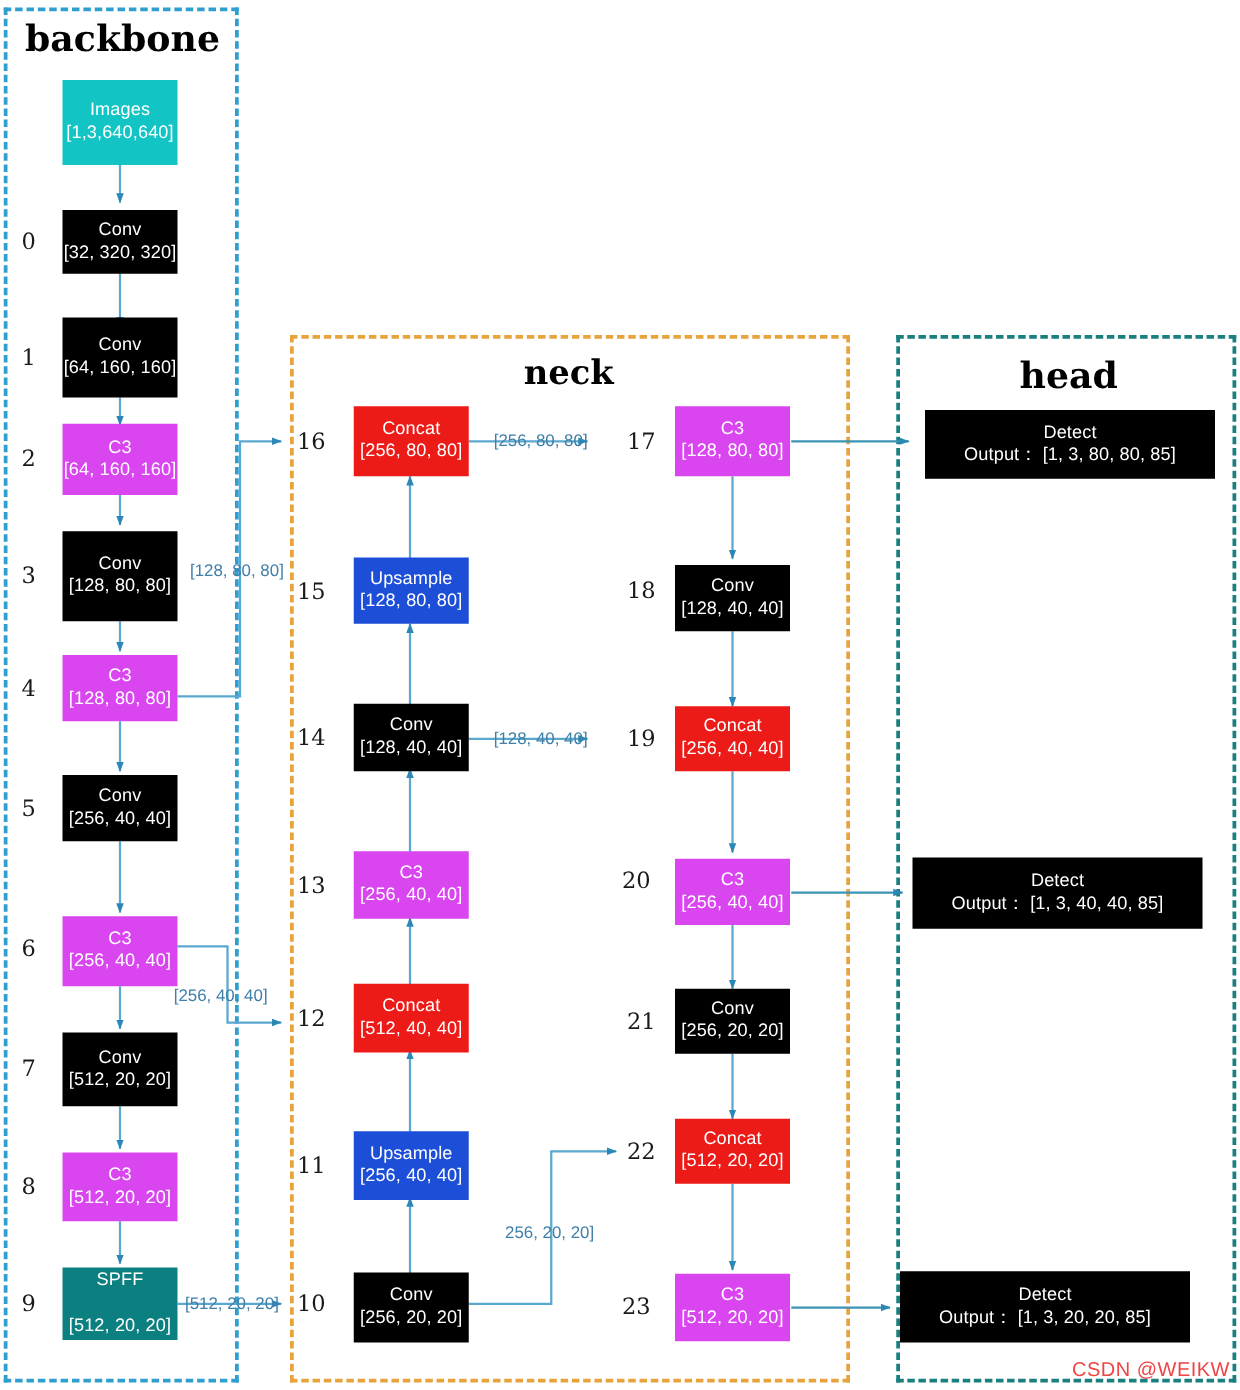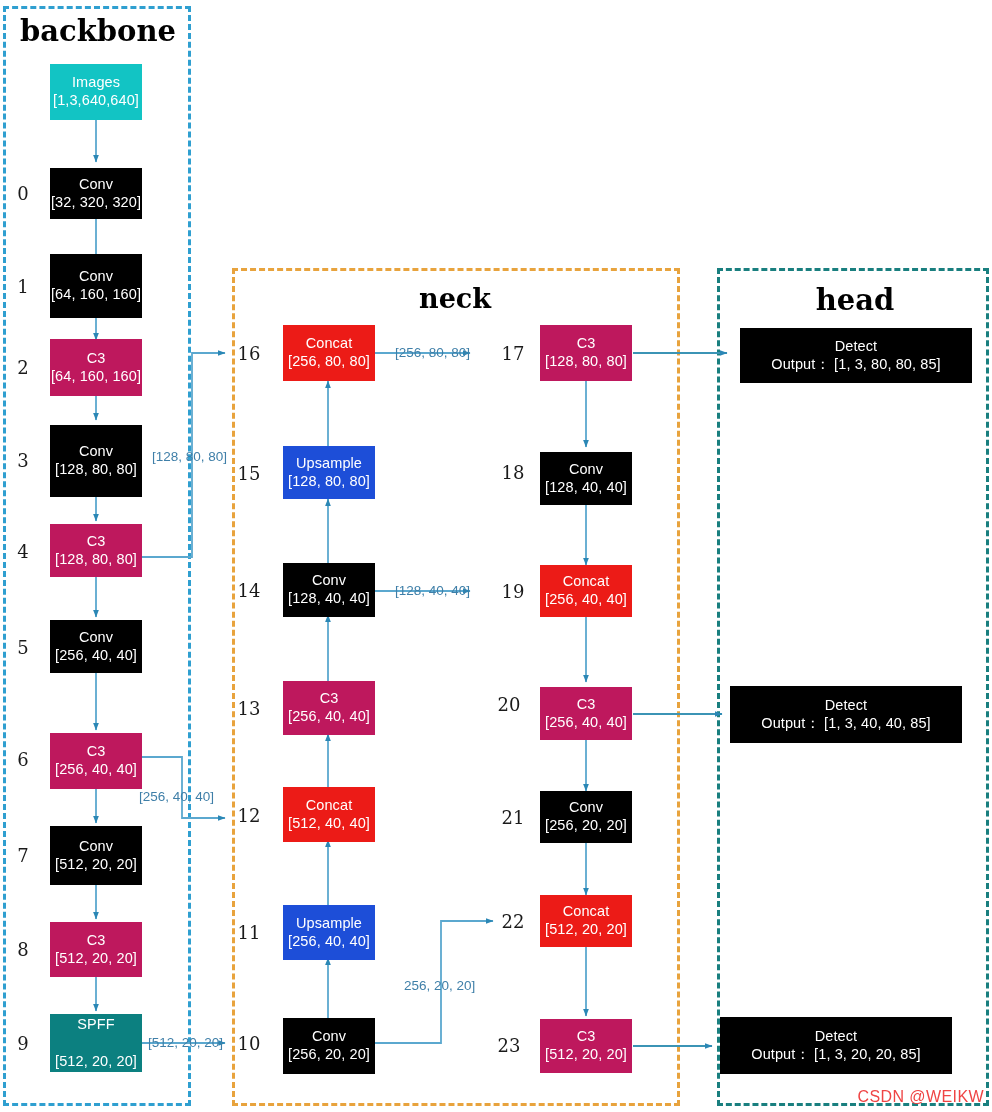--- a/index.html
+++ b/index.html
@@ -54,21 +54,21 @@
     line-height: 1.22;
     text-align: center;
     white-space: nowrap;
     letter-spacing: 0.1px;
   }
   .node .n-title { display: block; }
   .node .n-shape { display: block; }
 
   .c-cyan   { background: #12c4c4; }
   .c-orange { background: #000000; }
-  .c-blue   { background: #be185d; justify-content: center; }
+  .c-blue   { background: #d946ef; justify-content: center; }
   .c-teal   { background: #0c8080; gap: 19px; }
   .c-red    { background: #ec1b17; }
   .c-green  { background: #1d4ed8; }
 
   
   .idx {
     position: absolute;
     font-family: "DejaVu Serif", "Liberation Serif", serif;
     font-size: 18px;
     color: #1a1a1a;
@@ -169,21 +169,21 @@
     <g stroke="#3b94b5" stroke-width="1.8" fill="none">
 
       <path d="M633,353 L727,353" marker-end="url(#ah)"></path>
 
       <path d="M633,714 L722,714" marker-end="url(#ah)"></path>
 
       <path d="M633,1046 L712,1046" marker-end="url(#ah)"></path>
     </g>
   </svg>
 
-  <div class="node c-cyan" style="left:50px; top:64px; width:92px; height:56px;">
+  <div class="node c-cyan" style="left:50px; top:64px; width:92px; height:68px;">
     <span class="n-title">Images</span>
     <span class="n-shape">[1,3,640,640]</span>
   </div>
 
   <div class="node c-orange" style="left:50px; top:168px; width:92px; height:51px;">
     <span class="n-title">Conv</span>
     <span class="n-shape">[32, 320, 320]</span>
   </div>
   <div class="idx" style="left:10px; top:183px;">0</div>
 

